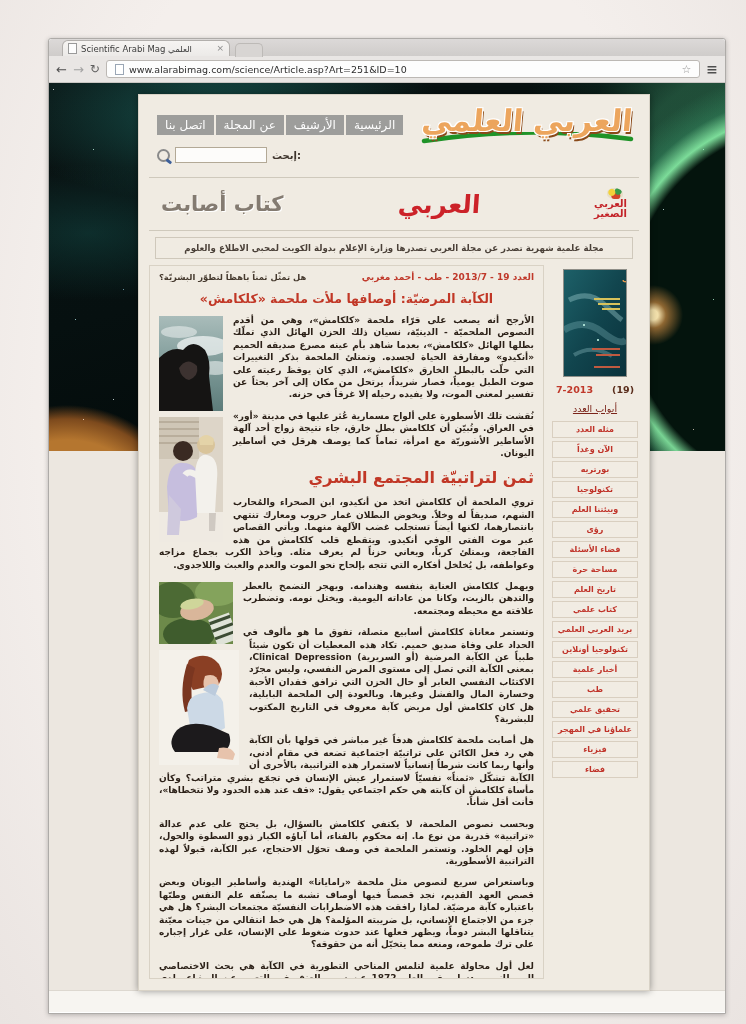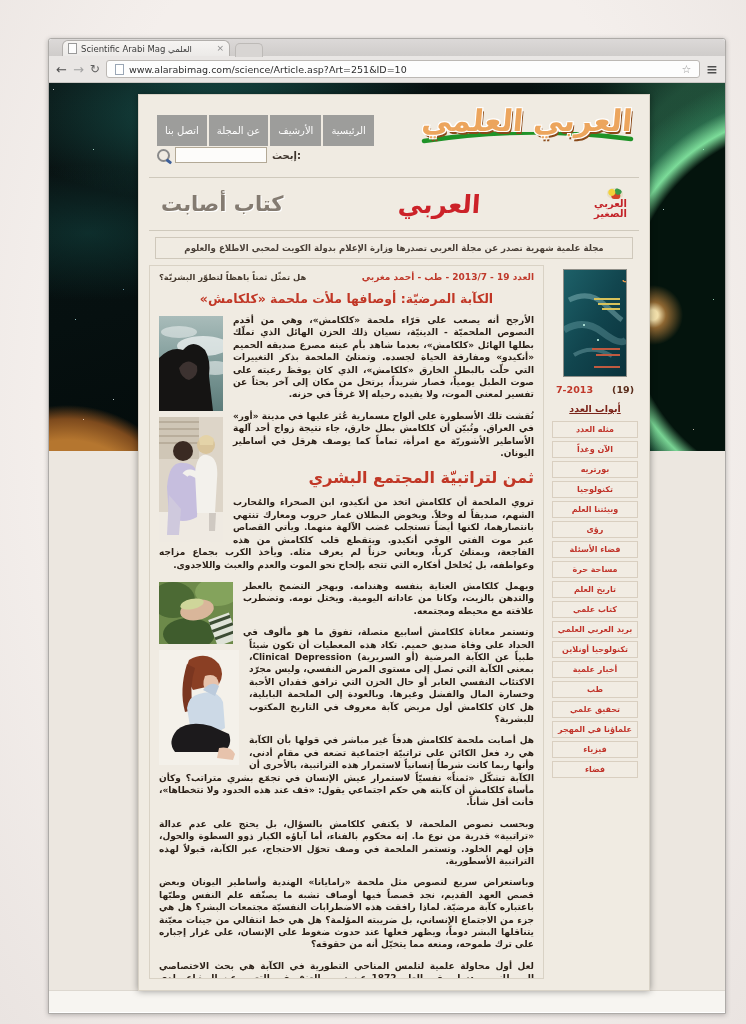--- a/index.html
+++ b/index.html
@@ -46,21 +46,21 @@
   .bottomstrip{position:absolute;left:0;right:0;bottom:0;height:21px;background:#f7f5f1;border-top:1px solid #ddd8d0;}
   
   .card{position:absolute;top:11px;left:89px;width:512px;height:897px;background:#f0ebe2;
         border:1px solid #d8d2c6;box-shadow:0 0 7px rgba(0,0,0,.4);direction:rtl;box-sizing:border-box;overflow:hidden;}
   .hdr{position:relative;height:80px;}
   .logo{position:absolute;top:8px;right:14px;text-align:center;}
   .logotext{font-size:30px;font-weight:900;color:#eca55d;letter-spacing:1px;transform:skewX(-5deg);display:inline-block;
      text-shadow:-1px -1px 0 #fff,1px -1px 0 #fff,-1px 1px 0 #fff,1px 1px 0 #fff,2px 3px 0 #8a4a1a;}
   .swoosh{display:block;margin-top:-6px;}
   .topnav{position:absolute;top:20px;left:18px;display:flex;direction:rtl;gap:2px;}
-  .navbtn{background:#9d9d9b;color:#fdfdfd;font-size:10px;padding:10px 8px;white-space:nowrap;cursor:pointer;}
+  .navbtn{background:#9d9d9b;color:#fdfdfd;font-size:12px;padding:3px 8px;white-space:nowrap;cursor:pointer;}
   .searchrow{position:absolute;top:52px;left:18px;display:flex;align-items:center;direction:ltr;gap:5px;}
   .mag{width:9px;height:9px;border:2px solid #8a8a8a;border-radius:50%;position:relative;}
   .mag::after{content:"";position:absolute;width:6px;height:2.5px;background:#3c5f9a;transform:rotate(38deg);left:7px;top:9px;border-radius:1px;}
   .searchbox{width:86px;height:12px;background:#fdfcfa;border:1px solid #b3a996;font-size:9px;}
   .searchlabel{font-size:10px;color:#3d332b;font-weight:bold;}
   .rule{border:none;border-top:1px solid #cfc9bc;margin:2px 10px;}
   .logosrow{display:flex;align-items:center;justify-content:space-between;padding:4px 22px;height:40px;}
   .kitab{font-size:21px;font-weight:900;color:#847b71;text-shadow:1px 1px 0 #fff;}
   .arabi{font-size:25px;font-weight:900;color:#cc2229;transform:skewX(-4deg);}
   .sagheer{text-align:center;line-height:1;position:relative;padding-top:9px;}
@@ -81,21 +81,21 @@
   .body p{font-size:9px;line-height:1.38;font-weight:bold;color:#2c2118;text-align:justify;margin:0 0 9px;}
   .body h2{text-align:right;font-size:16px;font-weight:900;color:#c13726;margin:4px 0 9px;padding-left:7px;}
   .artimg{float:left;margin:2px 10px 4px 0;display:block;border:0;}
   .artimg svg{display:block;}
   
   .sidebar{width:88px;flex:0 0 88px;padding-top:4px;}
   .cover{width:62px;height:106px;margin:0 auto;border:1px solid #8e8e88;display:block;}
   .daterow{display:flex;justify-content:space-between;padding:7px 5px 5px;direction:ltr;}
   .idate{font-size:9.5px;font-weight:bold;color:#c0392b;}
   .inum{font-size:9.5px;font-weight:bold;color:#5a2d1c;}
-  .sectitle{text-align:center;font-size:9.5px;font-weight:700;color:#7b241a;text-decoration:underline;margin:3px 0 7px;}
+  .sectitle{text-align:center;font-size:9.5px;font-weight:400;color:#7b241a;text-decoration:underline;margin:3px 0 7px;}
   .slink{border:1px solid #d9cfc0;margin:0 1px 3px;padding:3px 1px;text-align:center;font-size:8px;font-weight:bold;
          color:#c0342a;white-space:nowrap;overflow:hidden;cursor:pointer;background:#f1ece3;}
 </style>
 </head>
 <body>
 
 <div class="browser">
   <div class="tabstrip">
     <div class="tab">
       <span class="favicon"></span>

